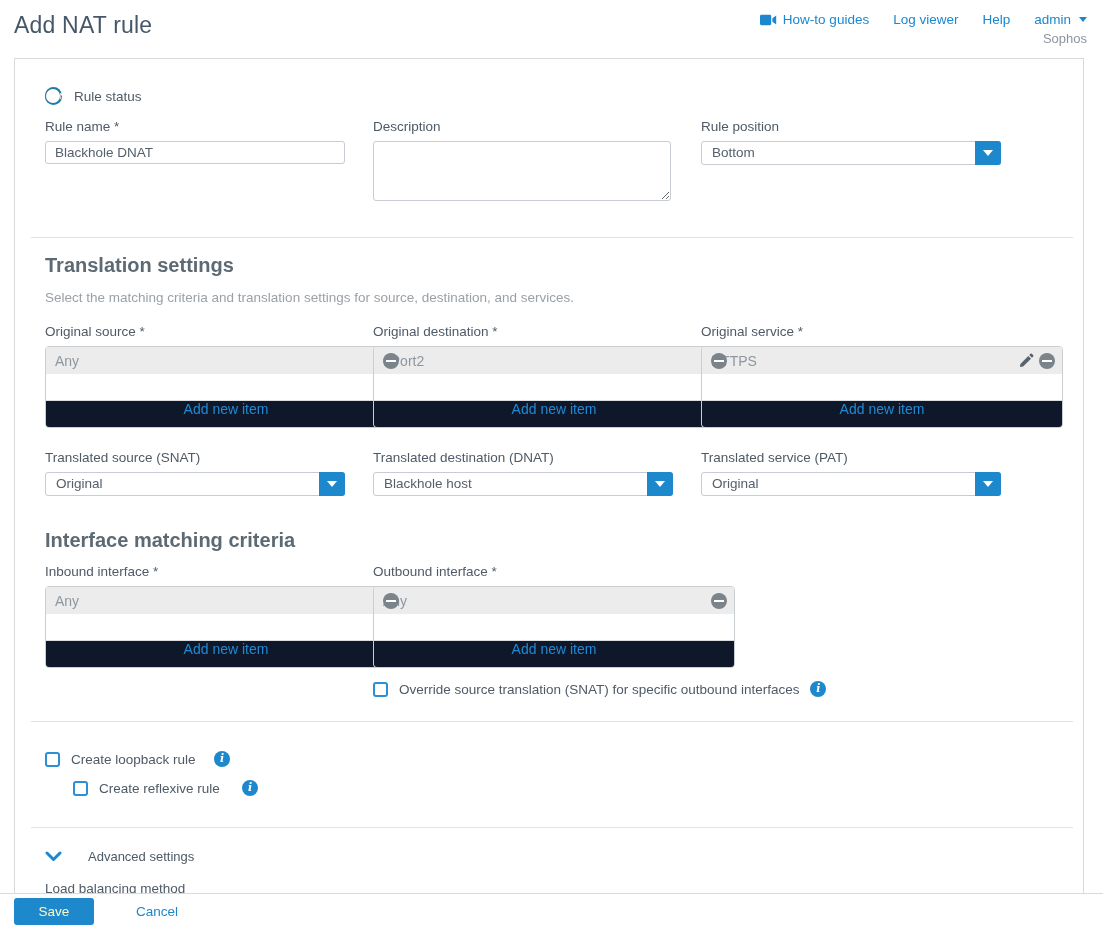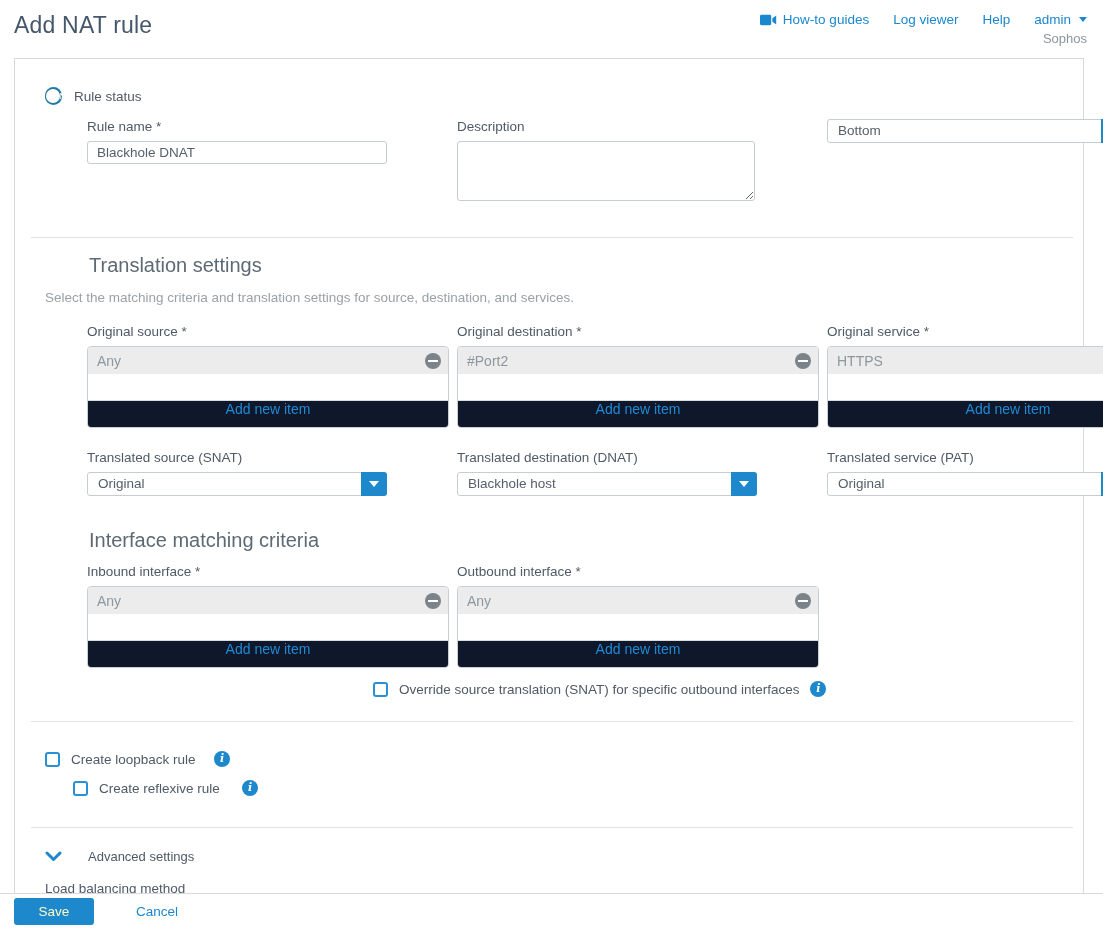--- a/index.html
+++ b/index.html
@@ -28,33 +28,33 @@
   
   .toggle-row { display:flex; align-items:center; gap:12px; margin-top:28px; }
   .toggle { position:relative; width:17px; height:18px; border-radius:9px; background:#0f81b3; cursor:pointer; flex:none; }
   .toggle-text { position:absolute; left:7px; top:4px; font-size:9px; font-weight:bold; color:#fff; letter-spacing:.3px; }
   .toggle-knob { position:absolute; right:2px; top:2px; width:14px; height:14px; border-radius:50%; background:#fff; box-shadow:0 0 0 1px rgba(90,100,110,.45); }
   .toggle-label { font-size:13.5px; color:#4e5a66; }
 
   
   .field-label { font-size:13.5px; color:#4e5a66; margin-bottom:7px; }
   .row3 { display:flex; gap:28px; margin-top:12px; align-items:flex-start; }
-  .col { width:300px; flex:none;margin-left:42px; }
+  .col { width:300px; flex:none; }
   .text-input {
     width:300px; height:23px; border:1px solid #c6ccd1; border-radius:3px;
     padding:0 9px; font-family:inherit; font-size:13.5px; color:#55606b; background:#fff; outline:none;
   }
   .textarea { width:298px; height:60px; border:1px solid #c6ccd1; border-radius:3px; padding:4px 8px; font-family:inherit; font-size:13px; color:#55606b; resize:both; outline:none; }
   .select-ctl { position:relative; width:300px; height:24px; border:1px solid #c6ccd1; border-radius:3px; background:#fff; cursor:pointer; }
   .select-ctl .sel-value { line-height:22px; padding-left:10px; font-size:13.5px; color:#55606b; }
   .sel-caret-btn { position:absolute; right:-1px; top:-1px; width:26px; height:24px; background:#1e88cc; border-radius:0 3px 3px 0; display:flex; align-items:center; justify-content:center; }
   .caret-down-white { width:0; height:0; border-left:5px solid transparent; border-right:5px solid transparent; border-top:6px solid #fff; }
 
   .divider { height:1px; background:#e2e2e2; margin:0 10px 0 16px; }
-  .section-heading { font-size:20px; font-weight:400; color:#5d6a74;margin-left:44px; }
+  .section-heading { font-size:20px; font-weight:700; color:#5d6a74; }
   .section-sub { font-size:13.5px; color:#9aa1a7; margin-top:13px; }
 
   
   .item-box { width:362px; border:1px solid #c9ced3; border-radius:4px; background:#fff; overflow:hidden; }
   .item-row { height:27px; background:#ececec; display:flex; align-items:center; padding:0 7px 0 9px; }
   .item-row .item-text { flex:1; font-size:14px; color:#8e979e; }
   .item-spacer { height:26px; background:#fff; }
   .item-footer { height:27px; background:#0f172a; border-top:1px solid #d9dde0; display:flex; align-items:flex-start; justify-content:center; cursor:pointer; }
   .add-link { color:#2089d5; font-size:14px; }
   .minus-icon { width:16px; height:16px; border-radius:50%; background:#7c848b; position:relative; flex:none; cursor:pointer; }
@@ -121,20 +121,21 @@
     <div class="row3" style="margin-top:14px;">
       <div class="col">
         <div class="field-label">Rule name *</div>
         <input class="text-input" type="text" value="Blackhole DNAT" style="">
       </div>
       <div class="col">
         <div class="field-label">Description</div>
         <textarea class="textarea" style=""></textarea>
       </div>
       <div class="col">
+        <div class="field-label">Rule position</div>
         <div class="select-ctl">
           <div class="sel-value">Bottom</div>
           <div class="sel-caret-btn">
               <span class="caret-down-white"></span>
             </div>
         </div>
       </div>
     </div>
 
     <div style="height:33px;"></div>

